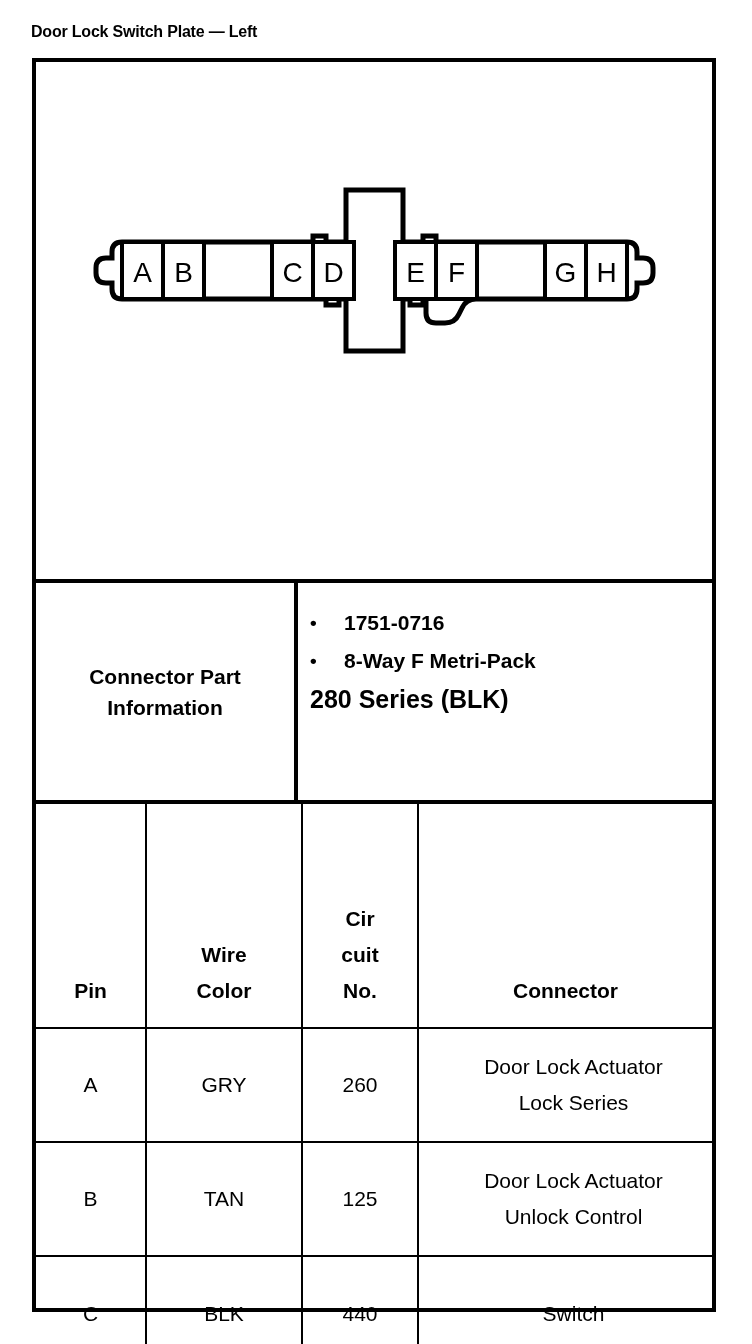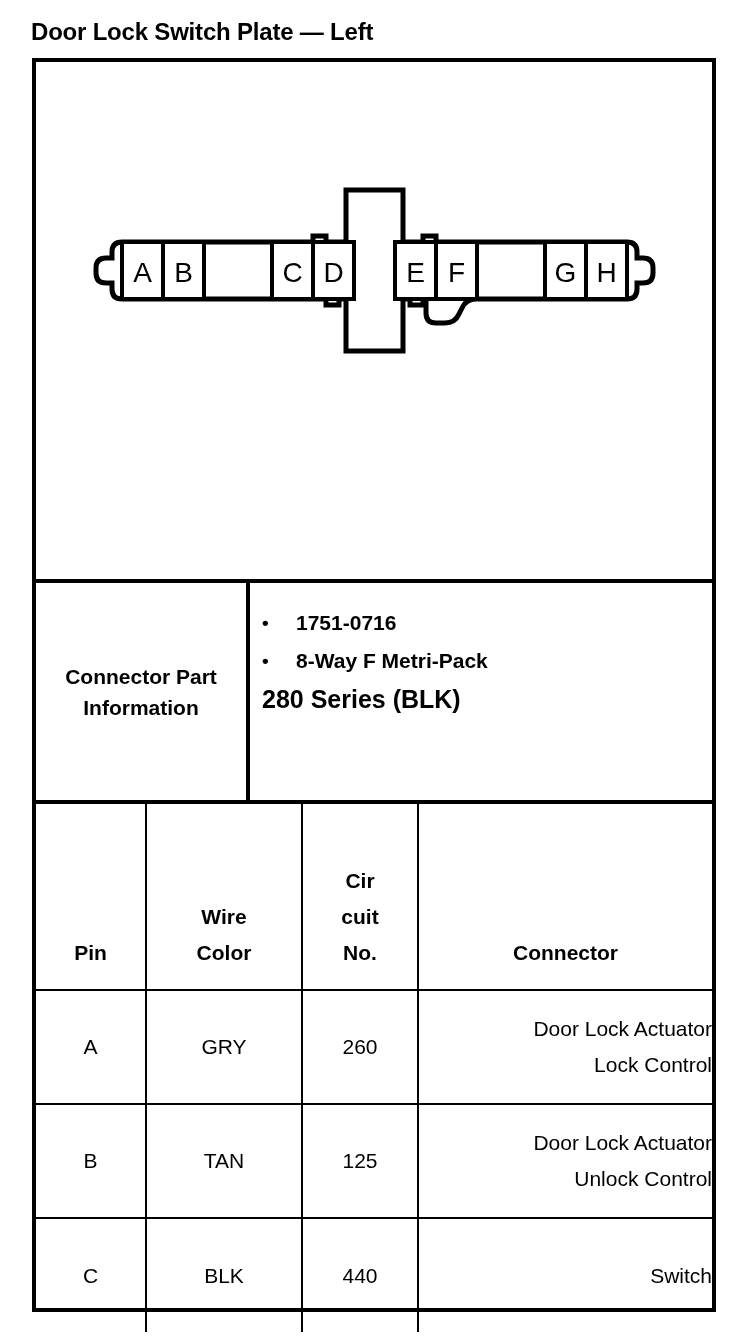--- a/index.html
+++ b/index.html
@@ -15,21 +15,21 @@
     color: #000000;
     overflow: hidden;
     position: relative;
   }
 
   
   #page-title {
     position: absolute;
     left: 31px;
     top: 18px;
-    font-size: 24px;
+    font-size: 16px;
     font-weight: bold;
     letter-spacing: -0.2px;
     white-space: nowrap;
     line-height: 28px;
   }
 
   
   #sheet {
     position: absolute;
     left: 32px;
@@ -75,21 +75,21 @@
   }
 
   
   #cpi-row {
     display: flex;
     height: 221px;
     border-bottom: 4px solid #000;
     box-sizing: border-box;
   }
   #cpi-label-cell {
-    width: 214px;
+    width: 262px;
     border-right: 4px solid #000;
     box-sizing: border-box;
     display: flex;
     align-items: center;
     justify-content: center;
     text-align: center;
   }
   #cpi-label-text {
     font-size: 21px;
     font-weight: bold;
@@ -136,39 +136,39 @@
 
   #pin-table th,
   #pin-table td {
     border: 2px solid #000;
     box-sizing: border-box;
     font-size: 21px;
     font-weight: normal;
     padding: 0;
   }
   #pin-table thead th {
-    height: 186px;
+    height: 224px;
     vertical-align: bottom;
     font-weight: bold;
     text-align: center;
     line-height: 36px;
     padding-bottom: 18px;
   }
   #pin-table thead th .hdr-stack {
     display: block;
   }
   #pin-table tbody td {
     height: 114px;
     vertical-align: middle;
   }
   .cell-center {
     text-align: center;
   }
   .cell-func {
-    text-align: right;
+    text-align: center;
     padding-left: 16px !important;
     line-height: 36px;
   }
   .func-line { display: block; }
   
   #pin-table tr > *:first-child { border-left: none; }
   #pin-table tr > *:last-child  { border-right: none; }
   #pin-table thead tr th        { border-top: none; }
   #pin-table tbody tr:last-child td { border-bottom: none; }
 </style>
@@ -306,21 +306,21 @@
         </th>
       </tr>
     </thead>
     <tbody>
       <tr>
         <td class="cell-center">A</td>
         <td class="cell-center">GRY</td>
         <td class="cell-center">260</td>
         <td class="cell-func">
           <span class="func-line">Door Lock Actuator</span>
-          <span class="func-line">Lock Control</span>
+          <span class="func-line">Lock Series</span>
         </td>
       </tr>
       <tr>
         <td class="cell-center">B</td>
         <td class="cell-center">TAN</td>
         <td class="cell-center">125</td>
         <td class="cell-func">
           <span class="func-line">Door Lock Actuator</span>
           <span class="func-line">Unlock Control</span>
         </td>

